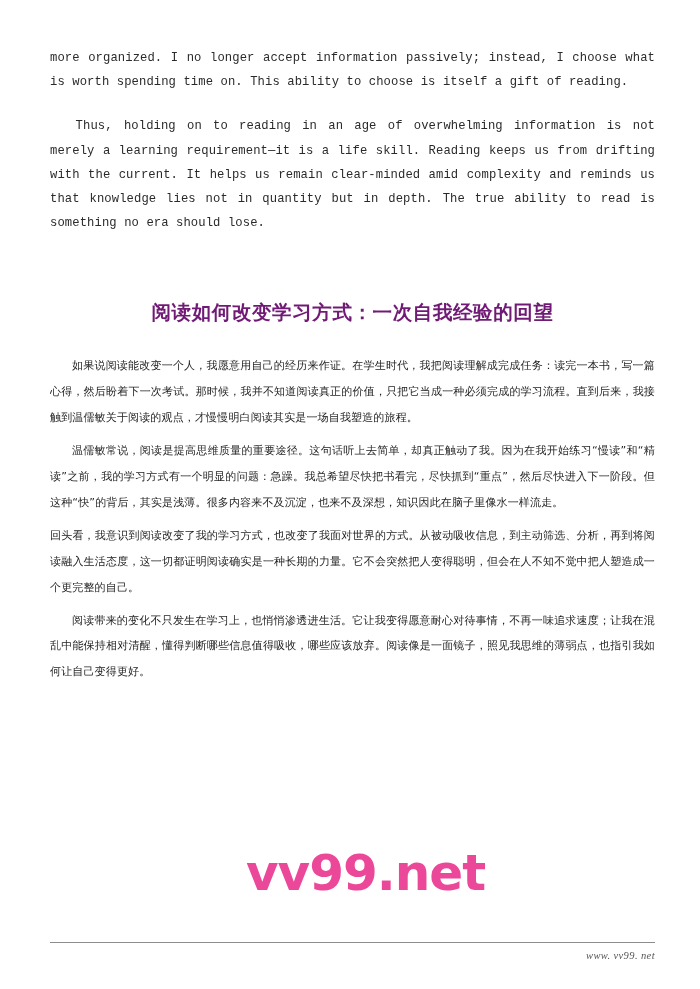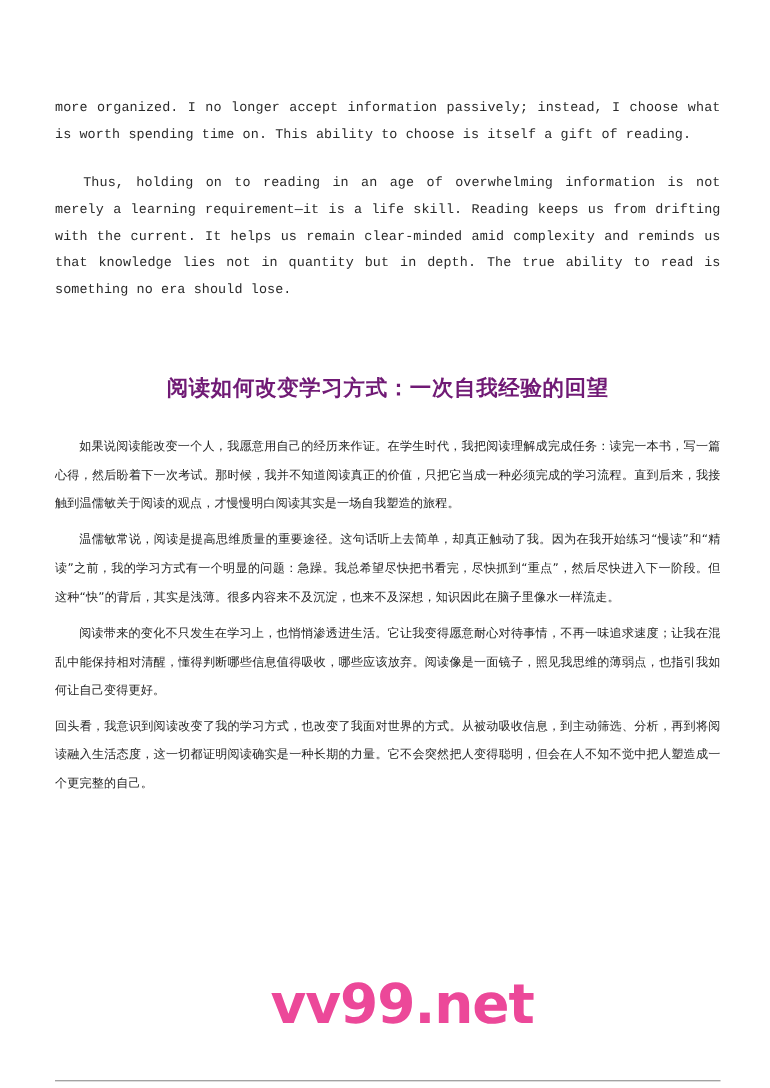--- a/index.html
+++ b/index.html
@@ -15,21 +15,20 @@
     position: relative;
     overflow: hidden;
   }
 
   .page {
     position: absolute;
     left: 0;
     top: 0;
     width: 700px;
     height: 743px;
-    margin-top: 40px;
   }
 
   .content {
     position: absolute;
     left: 50px;
     top: 46px;
     width: 605px;
   }
 
   
@@ -141,23 +140,23 @@
     <h1 class="doc-title">阅读如何改变学习方式：一次自我经验的回望</h1>
 
     <div class="title-space-after"></div>
 
     <p class="cn-para">如果说阅读能改变一个人，我愿意用自己的经历来作证。在学生时代，我把阅读理解成完成任务：读完一本书，写一篇心得，然后盼着下一次考试。那时候，我并不知道阅读真正的价值，只把它当成一种必须完成的学习流程。直到后来，我接触到温儒敏关于阅读的观点，才慢慢明白阅读其实是一场自我塑造的旅程。</p>
 
     <p class="cn-para">温儒敏常说，阅读是提高思维质量的重要途径。这句话听上去简单，却真正触动了我。因为在我开始练习“慢读”和“精读”之前，我的学习方式有一个明显的问题：急躁。我总希望尽快把书看完，尽快抓到“重点”，然后尽快进入下一阶段。但这种“快”的背后，其实是浅薄。很多内容来不及沉淀，也来不及深想，知识因此在脑子里像水一样流走。</p>
 
 
 
+    <p class="cn-para noindent">回头看，我意识到阅读改变了我的学习方式，也改变了我面对世界的方式。从被动吸收信息，到主动筛选、分析，再到将阅读融入生活态度，这一切都证明阅读确实是一种长期的力量。它不会突然把人变得聪明，但会在人不知不觉中把人塑造成一个更完整的自己。</p>
+
     <p class="cn-para">阅读带来的变化不只发生在学习上，也悄悄渗透进生活。它让我变得愿意耐心对待事情，不再一味追求速度；让我在混乱中能保持相对清醒，懂得判断哪些信息值得吸收，哪些应该放弃。阅读像是一面镜子，照见我思维的薄弱点，也指引我如何让自己变得更好。</p>
-
-    <p class="cn-para noindent">回头看，我意识到阅读改变了我的学习方式，也改变了我面对世界的方式。从被动吸收信息，到主动筛选、分析，再到将阅读融入生活态度，这一切都证明阅读确实是一种长期的力量。它不会突然把人变得聪明，但会在人不知不觉中把人塑造成一个更完整的自己。</p>
 
   </div>
 
   <div class="watermark">vv99.net</div>
 
   <div class="footer-rule"></div>
 
   <div class="footer-text">www. vv99. net</div>
 
 </div>

